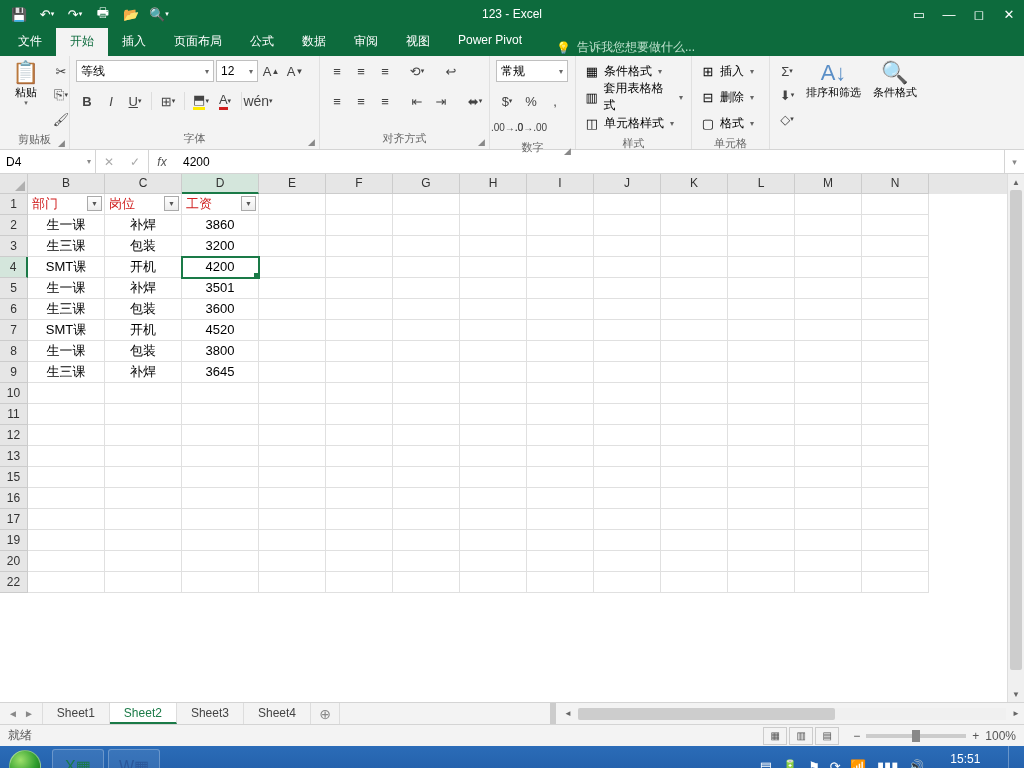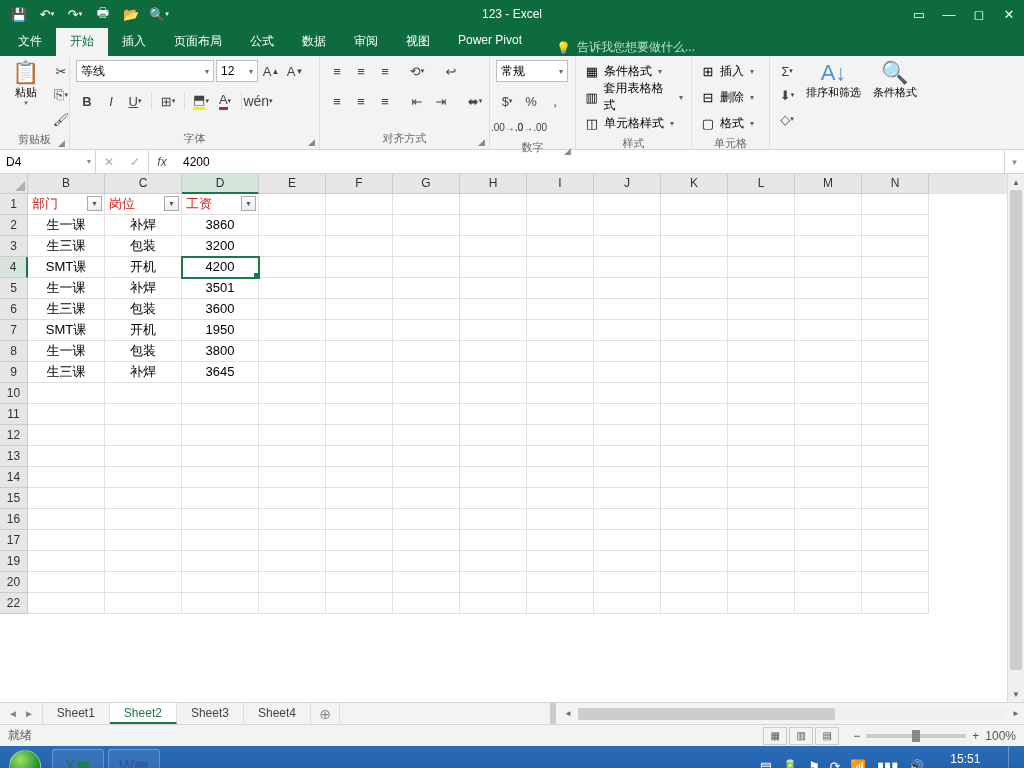--- a/index.html
+++ b/index.html
@@ -445,21 +445,21 @@
           <div class="cell" style="width: 67px;"></div>
           <div class="cell" style="width: 67px;"></div>
           <div class="cell" style="width: 67px;"></div>
           <div class="cell" style="width: 67px;"></div>
           <div class="cell" style="width: 67px;"></div>
         </div>
         <div class="gridrow">
           <div class="rhdr">7</div>
           <div class="cell center" style="width: 77px;">SMT课</div>
           <div class="cell center" style="width: 77px;">开机</div>
-          <div class="cell center" style="width: 77px;">1950</div>
+          <div class="cell center" style="width: 77px;">4520</div>
           <div class="cell" style="width: 67px;"></div>
           <div class="cell" style="width: 67px;"></div>
           <div class="cell" style="width: 67px;"></div>
           <div class="cell" style="width: 67px;"></div>
           <div class="cell" style="width: 67px;"></div>
           <div class="cell" style="width: 67px;"></div>
           <div class="cell" style="width: 67px;"></div>
           <div class="cell" style="width: 67px;"></div>
           <div class="cell" style="width: 67px;"></div>
           <div class="cell" style="width: 67px;"></div>
@@ -539,36 +539,20 @@
           <div class="cell" style="width: 67px;"></div>
           <div class="cell" style="width: 67px;"></div>
           <div class="cell" style="width: 67px;"></div>
           <div class="cell" style="width: 67px;"></div>
           <div class="cell" style="width: 67px;"></div>
           <div class="cell" style="width: 67px;"></div>
           <div class="cell" style="width: 67px;"></div>
         </div>
         <div class="gridrow">
           <div class="rhdr">13</div>
-          <div class="cell" style="width: 77px;"></div>
-          <div class="cell" style="width: 77px;"></div>
-          <div class="cell" style="width: 77px;"></div>
-          <div class="cell" style="width: 67px;"></div>
-          <div class="cell" style="width: 67px;"></div>
-          <div class="cell" style="width: 67px;"></div>
-          <div class="cell" style="width: 67px;"></div>
-          <div class="cell" style="width: 67px;"></div>
-          <div class="cell" style="width: 67px;"></div>
-          <div class="cell" style="width: 67px;"></div>
-          <div class="cell" style="width: 67px;"></div>
-          <div class="cell" style="width: 67px;"></div>
-          <div class="cell" style="width: 67px;"></div>
-        </div>
-        <div class="gridrow">
-          <div class="rhdr">14</div>
           <div class="cell" style="width: 77px;"></div>
           <div class="cell" style="width: 77px;"></div>
           <div class="cell" style="width: 77px;"></div>
           <div class="cell" style="width: 67px;"></div>
           <div class="cell" style="width: 67px;"></div>
           <div class="cell" style="width: 67px;"></div>
           <div class="cell" style="width: 67px;"></div>
           <div class="cell" style="width: 67px;"></div>
           <div class="cell" style="width: 67px;"></div>
           <div class="cell" style="width: 67px;"></div>

